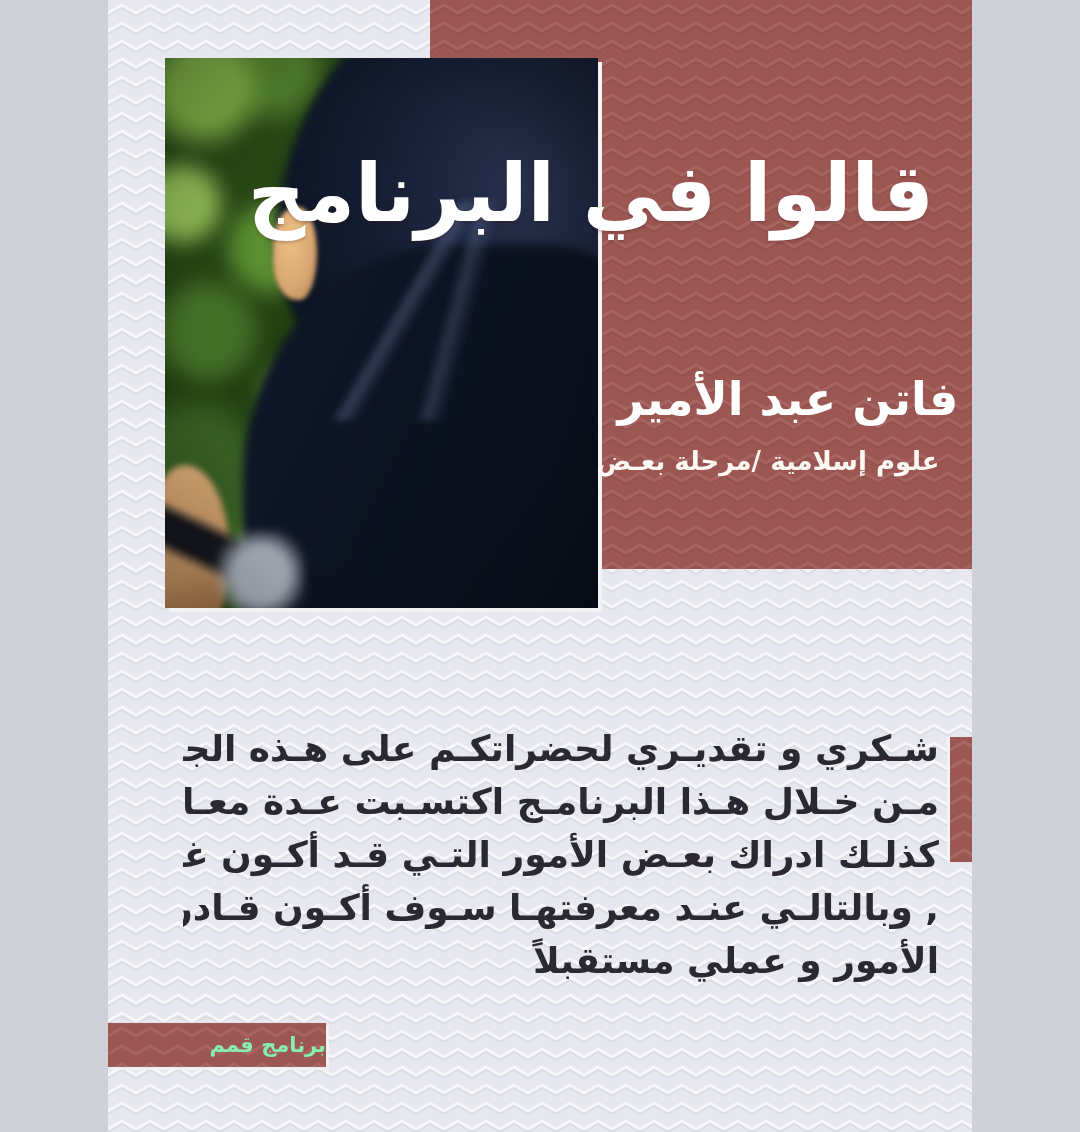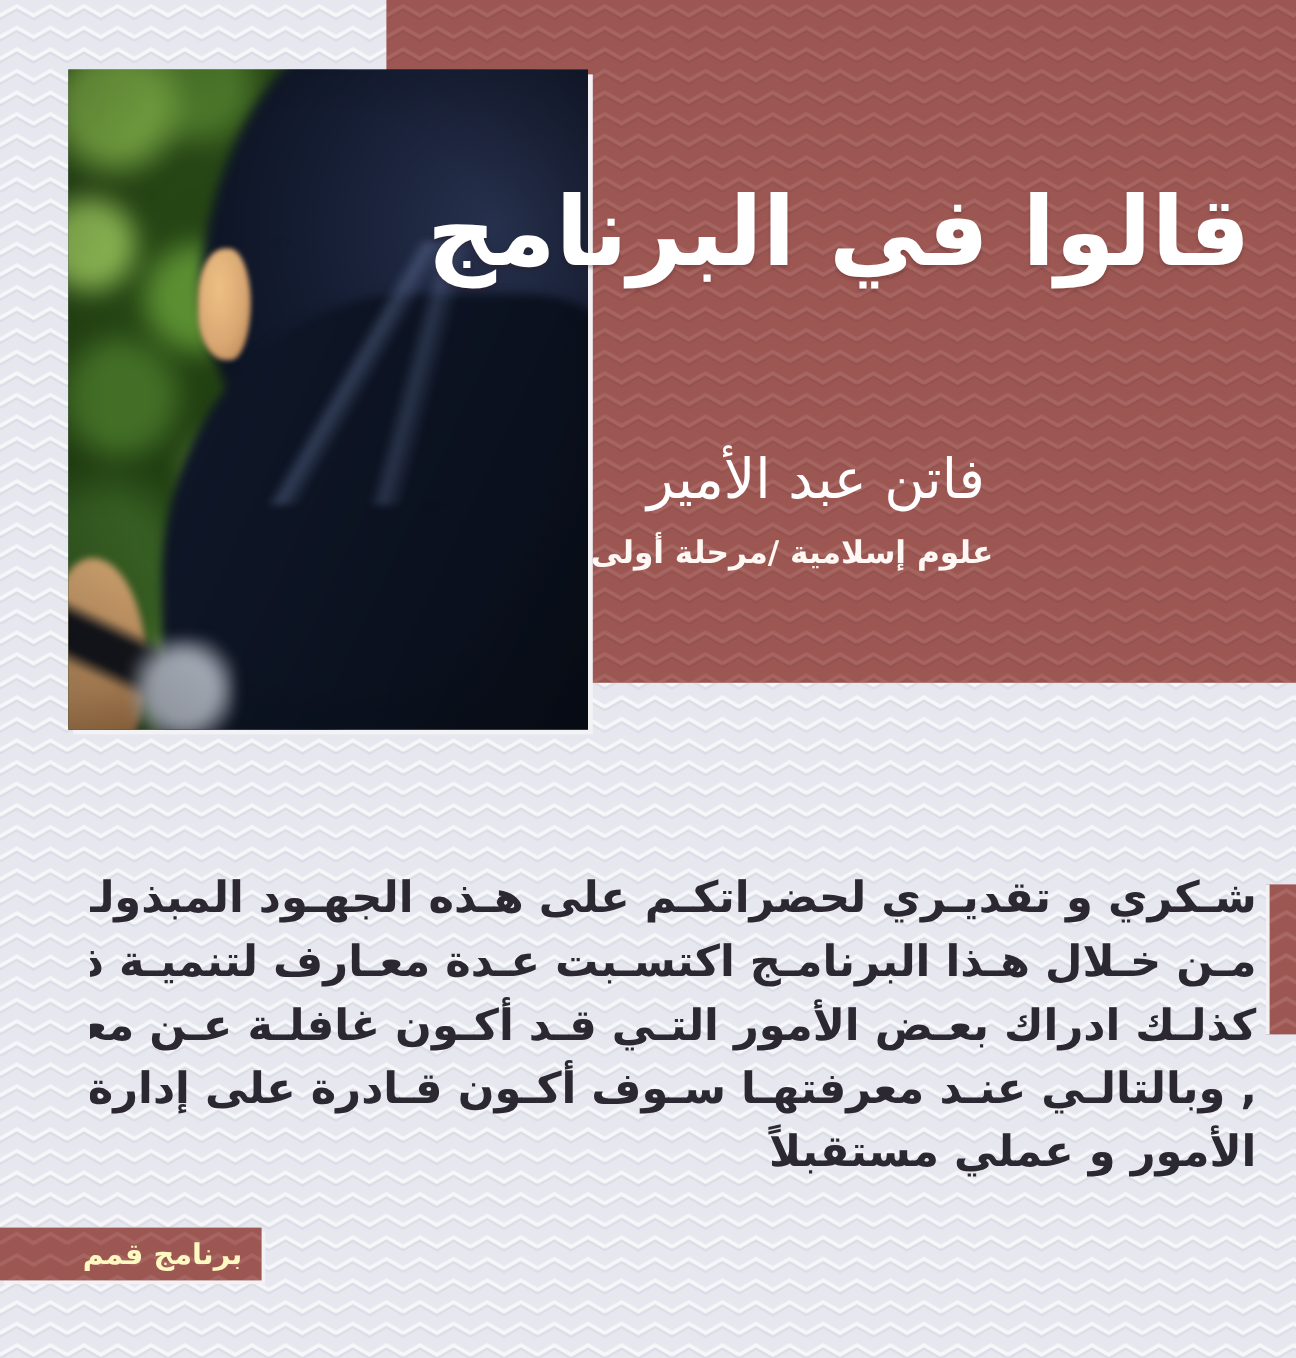--- a/index.html
+++ b/index.html
@@ -1,18 +1,18 @@
 <!DOCTYPE html>
 <html lang="ar"><head>
 <meta charset="utf-8">
 <style>
   html,body{margin:0;padding:0;background:#cfd0d8;}
   .canvas{
     position:relative;
-    width:1080px;height:1132px;
+    width:864px;height:1132px;
     margin:0 auto;
     overflow:hidden;
     background:#e7e8ef;
     font-family:"DejaVu Sans",sans-serif;
   }
   .fill-svg{position:absolute;inset:0;width:100%;height:100%;display:block;}
 
   
   .maroon-panel{
     position:absolute;left:322px;top:0;width:758px;height:569px;
@@ -95,21 +95,21 @@
   
   .title{
     position:absolute;top:84px;right:38px;
     color:#ffffff;font-size:80px;font-weight:bold;
     white-space:nowrap;line-height:1.4;
     text-shadow:0 2px 3px rgba(60,20,20,.25);
   }
   .person-name{
     position:absolute;top:372px;left:480px;width:400px;
     text-align:center;color:#ffffff;
-    font-size:46px;font-weight:normal;white-space:nowrap;
+    font-size:46px;font-weight:bold;white-space:nowrap;
   }
   .person-major{
     position:absolute;top:446px;left:460px;width:400px;
     text-align:center;color:#fdf8f3;
     font-size:26px;font-weight:bold;white-space:nowrap;
   }
 
   .testimonial{
     position:absolute;left:75px;right:33px;top:722px;
     color:#2b2831;font-size:36px;font-weight:bold;
@@ -136,22 +136,22 @@
 
   
   .badge{
     position:absolute;left:0;top:1023px;width:218px;height:44px;
     background:#9d5753;overflow:hidden;
     box-shadow:3px 3px 0 #f2f2f6;
   }
   .badge-label{
     position:absolute;inset:0;
     direction:rtl;text-align:right;
-    padding-right:16px;box-sizing:border-box;
-    color:#fef9c3;font-size:24px;font-weight:bold;line-height:44px;
+    box-sizing:border-box;
+    color:#86efac;font-size:21px;font-weight:bold;line-height:44px;
     white-space:nowrap;
   }
 </style>
 </head>
 <body>
 
 <div class="canvas">
 
   <svg class="fill-svg" aria-hidden="true">
     <defs>
@@ -184,21 +184,21 @@
     <div class="layer ph-sheen"></div>
     <div class="layer ph-arm"></div>
     <div class="layer ph-strap"></div>
     <div class="layer ph-bag"></div>
     <div class="layer ph-grain"></div>
   </div>
 
   <h1 class="title" dir="rtl">قالوا في البرنامج</h1>
 
   <div class="person-name" dir="rtl">فاتن عبد الأمير</div>
-  <div class="person-major" dir="rtl">علوم إسلامية /مرحلة أولى</div>
+  <div class="person-major" dir="rtl">علوم إسلامية /مرحلة بعـض</div>
 
   <div class="testimonial">
     <div class="t-line">شـكري و تقديـري لحضراتكـم على هـذه الجهـود المبذولـة, وانـا</div>
     <div class="t-line">مـن خـلال هـذا البرنامـج اكتسـبت عـدة معـارف لتنميـة ذاتـي و</div>
     <div class="t-line">كذلـك ادراك بعـض الأمور التـي قـد أكـون غافلـة عـن معرفتهـا</div>
     <div class="t-line">, وبالتالـي عنـد معرفتهـا سـوف أكـون قـادرة على إدارة ذاتـي و</div>
     <div class="t-line last">الأمور و عملي مستقبلاً</div>
   </div>
 
   <div class="accent-bar">

